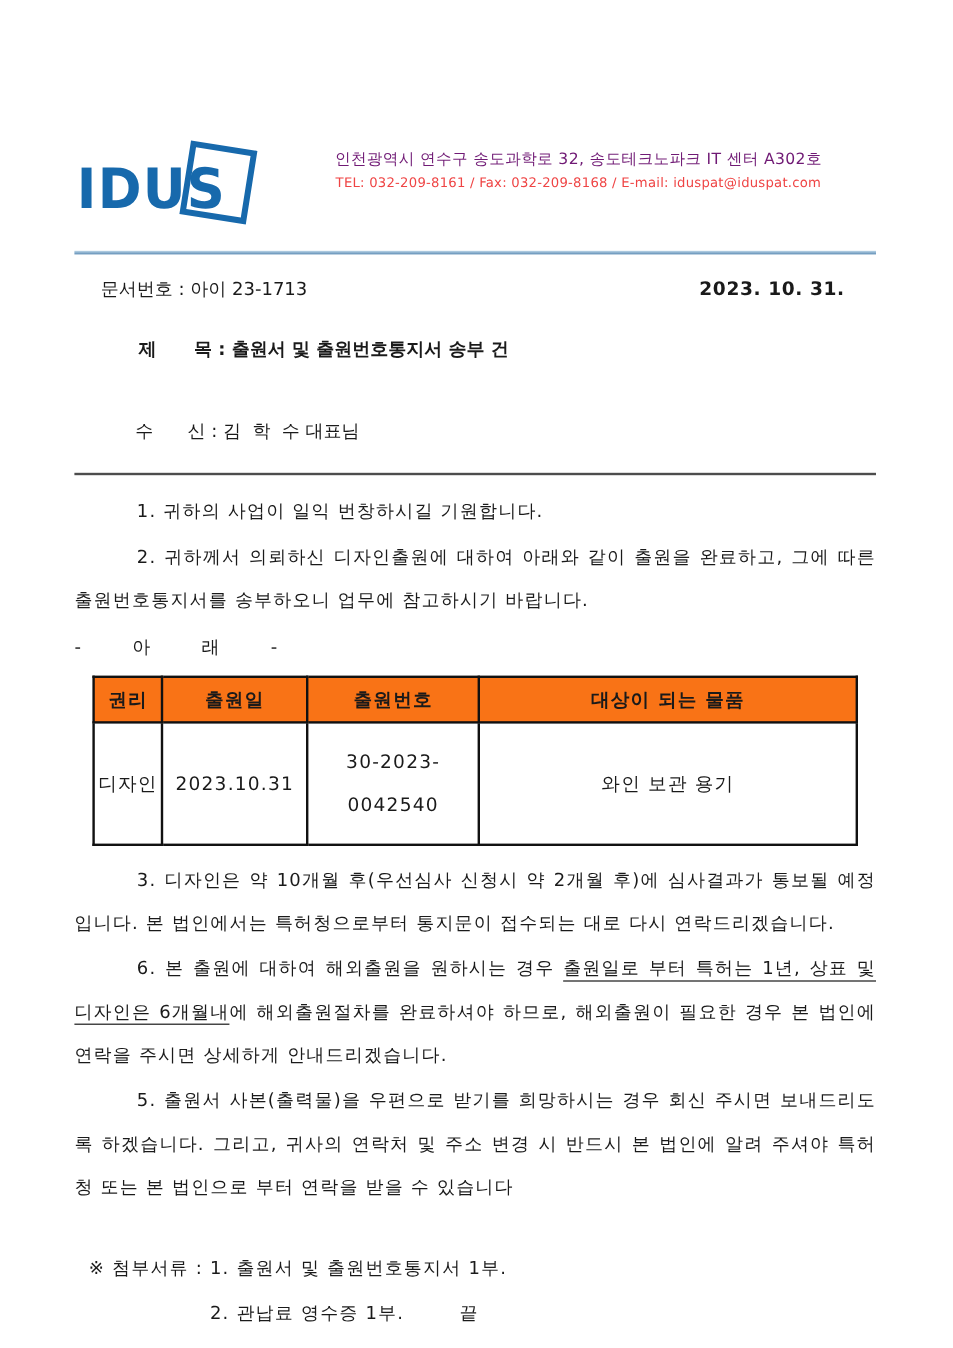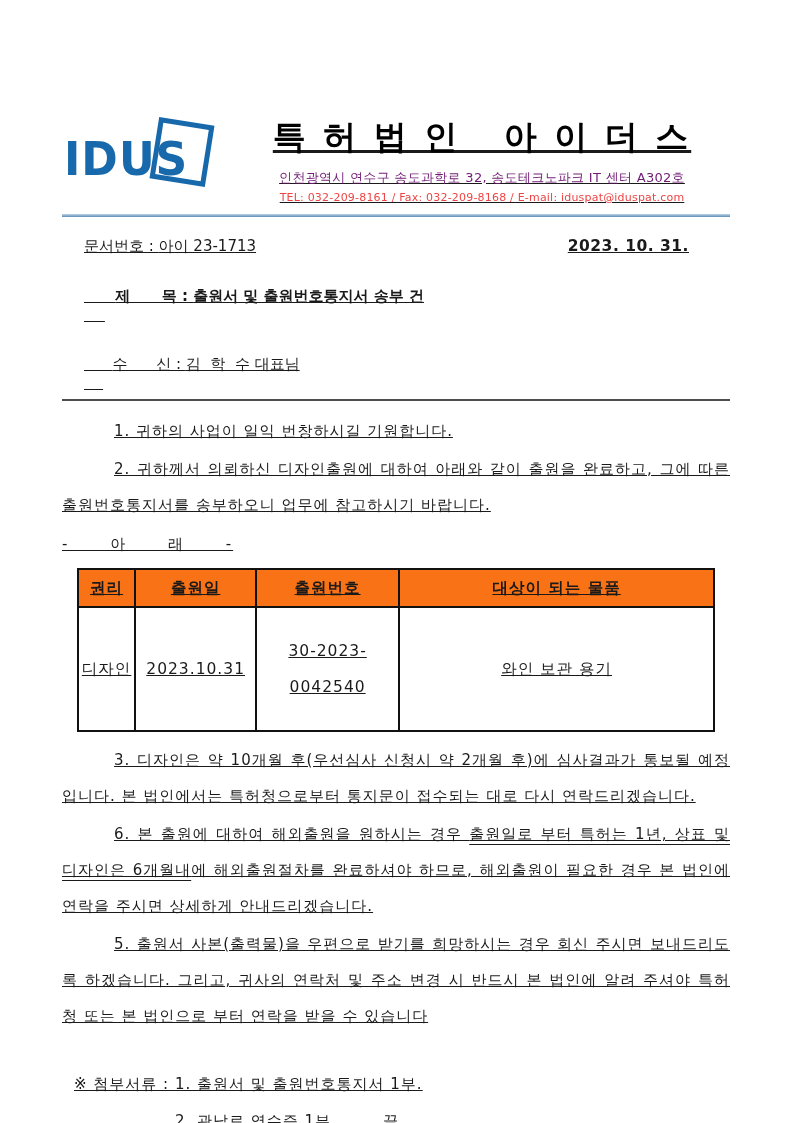--- a/index.html
+++ b/index.html
@@ -7,21 +7,20 @@
   body { font-family: "DejaVu Sans", "Liberation Sans", sans-serif; color: #1a1a1a; }
 
   .page {
     position: relative;
     width: 794px;
     height: 1123px;
     margin: 0 auto;
     background: #ffffff;
     padding: 115px 64px 0 62px;
     overflow: hidden;
-    text-decoration: underline;
   }
 
   
   .letterhead { display: flex; align-items: flex-start; }
   .logo {
     position: relative;
     width: 172px;
     height: 84px;
     flex: 0 0 172px;
   }
@@ -59,21 +58,21 @@
   .head-divider {
     margin-top: 10px;
     height: 3px;
     background: linear-gradient(#bdd6e8, #5d8cb4);
   }
 
   
   .meta { margin-top: 20px; font-size: 15px; }
   .meta-row { padding-left: 22px; white-space: pre-wrap; }
   .doc-row { display: flex; justify-content: space-between; align-items: baseline; }
-  .doc-date { font-weight: bold; font-size: 15.5px; margin-right: 41px; letter-spacing: 0.5px; text-align: center; }
+  .doc-date { font-weight: bold; font-size: 15.5px; margin-right: 26px; letter-spacing: 0.5px; text-align: center; }
   .recipient-row { margin-top: 13px; }
   .subject-row { margin-top: 13px; font-weight: bold; }
   .subject-rule { margin-top: 7px; border-top: 2px solid #4d4d4d; }
 
   
   .body-text { margin-top: 12px; font-size: 15px; line-height: 36px; letter-spacing: 1px; }
   .body-text p { text-indent: 52px; text-align: justify; margin-bottom: 2px; }
   .u-seg { text-decoration: underline; text-underline-offset: 5px; }
   .below-label {
     text-align: center;
@@ -93,21 +92,21 @@
     background: #f97316;
     border: 2px solid #111;
     font-size: 15.5px;
     font-weight: bold;
     height: 36px;
     letter-spacing: 1px;
     text-align: center;
   }
   table.app-table td {
     border: 2px solid #111;
-    height: 124px;
+    height: 102px;
     text-align: center;
     vertical-align: middle;
     font-size: 15.5px;
     letter-spacing: 1px;
   }
   .col-right  { width: 9%; }
   .col-date   { width: 19%; }
   .col-number { width: 22.5%; }
   .col-goods  { width: 49.5%; }
 
@@ -128,21 +127,20 @@
 <body>
 
 <div class="page">
 
   <header class="letterhead">
     <div class="logo">
       <span class="logo-text">IDUS</span>
       <span class="logo-square"></span>
     </div>
     <div class="head-right">
-      <div class="firm-name">특 허 법 인   아 이 더 스</div>
       <div class="addr">인천광역시 연수구 송도과학로 32, 송도테크노파크 IT 센터 A302호</div>
       <div class="contact">TEL: 032-209-8161 / Fax: 032-209-8168 / E-mail: iduspat@iduspat.com</div>
     </div>
   </header>
 
   <div class="head-divider"></div>
 
   <div class="meta">
     <div class="meta-row doc-row">
       <span><span>문서번호 : </span><span>아이 23-1713</span></span>

